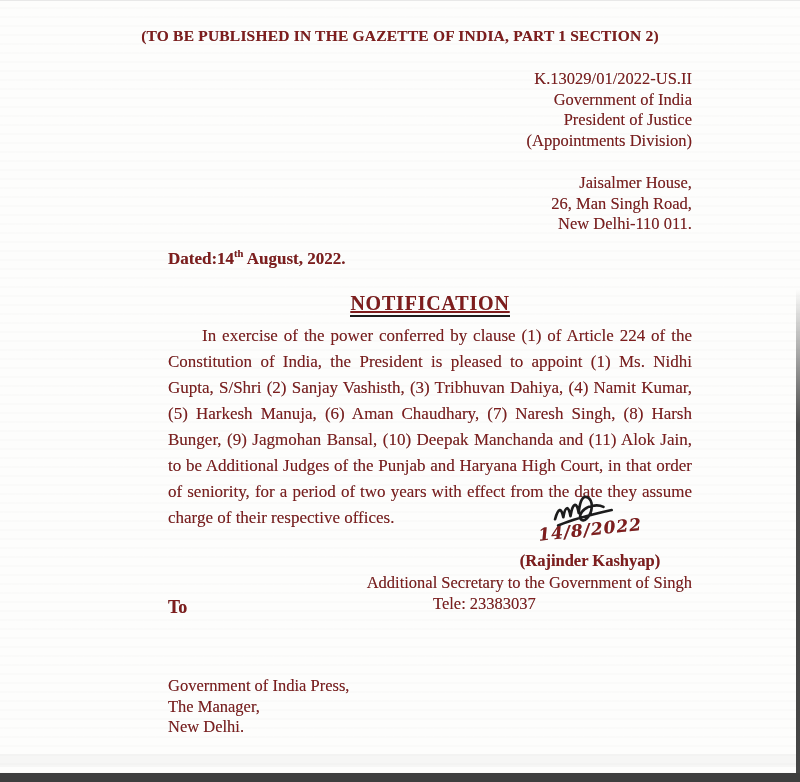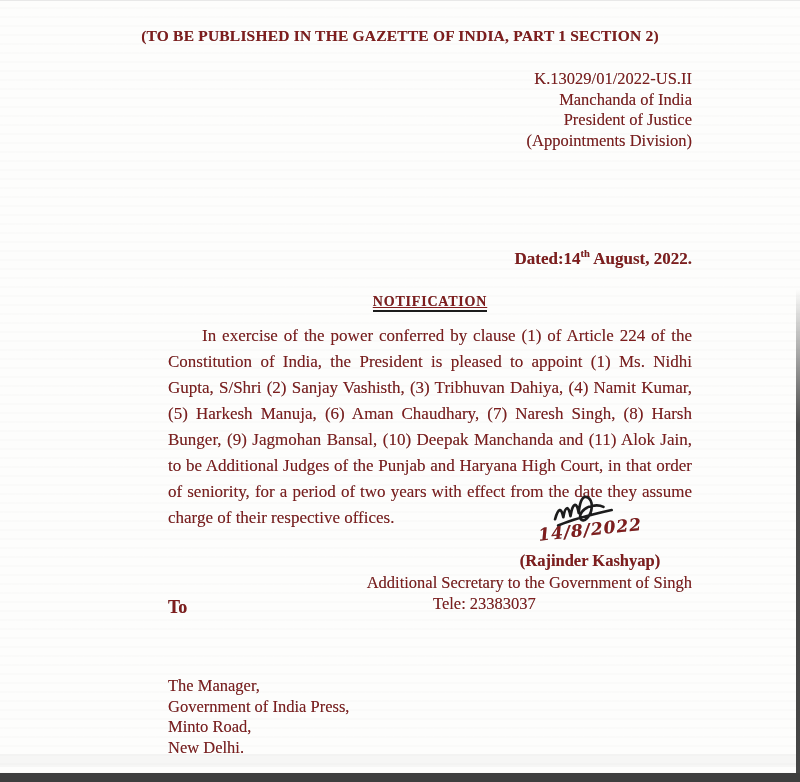--- a/index.html
+++ b/index.html
@@ -31,29 +31,29 @@
   .ref-block {
     position: absolute; top: 68px; left: 168px; width: 524px;
     text-align: right; font-size: 16.5px; line-height: 20.5px;
   }
   .address-block {
     position: absolute; top: 172px; left: 168px; width: 524px;
     text-align: right; font-size: 16.5px; line-height: 20.5px;
   }
   .date-line {
     position: absolute; top: 247px; left: 168px; width: 524px;
-    text-align: right; font-weight: bold; font-size: 17px;
+    font-weight: bold; font-size: 17px;
   }
   .date-line .sup { vertical-align: super; font-size: 0.62em; }
   .title-row {
     position: absolute; top: 291px; left: 168px; width: 524px;
     text-align: center;
   }
   .title-row span {
-    font-weight: bold; font-size: 14px; letter-spacing: 0.8px;
+    font-weight: bold; font-size: 20px; letter-spacing: 0.8px;
     border-bottom: 2.5px solid #1c1c1c; padding-bottom: 1px;
     text-decoration: underline;
   }
   .body-par {
     position: absolute; top: 322px; left: 168px; width: 524px;
     font-size: 17px; line-height: 26px; text-align: justify;
     text-indent: 34px;
   }
   .sig-scribble {
     position: absolute; left: 552px; top: 490px; width: 72px; height: 38px;
@@ -99,25 +99,30 @@
 </style>
 </head>
 <body>
 
 <div class="page">
 
   <div class="gazette-header">(TO BE PUBLISHED IN THE GAZETTE OF INDIA, PART 1 SECTION 2)</div>
 
   <div class="ref-block">
     <div>K.13029/01/2022-US.II</div>
-    <div>Manchanda of India</div>
+    <div>Government of India</div>
     <div>President of Justice</div>
     <div>(Appointments Division)</div>
   </div>
 
+  <div class="address-block">
+    <div>Jaisalmer House,</div>
+    <div>26, Man Singh Road,</div>
+    <div>New Delhi-110 011.</div>
+  </div>
 
   <div class="date-line"><span>Dated:14</span><span class="sup">th</span><span> August, 2022.</span></div>
 
   <div class="title-row">
     <span>NOTIFICATION</span>
   </div>
 
   <div class="body-par">In exercise of the power conferred by clause (1) of Article 224 of the Constitution of India, the President is pleased to appoint (1) Ms. Nidhi Gupta, S/Shri (2) Sanjay Vashisth, (3) Tribhuvan Dahiya, (4) Namit Kumar, (5) Harkesh Manuja, (6) Aman Chaudhary, (7) Naresh Singh, (8) Harsh Bunger, (9) Jagmohan Bansal, (10) Deepak Manchanda and (11) Alok Jain, to be Additional Judges of the Punjab and Haryana High Court, in that order of seniority, for a period of two years with effect from the date they assume charge of their respective offices.</div>
 
   <svg class="sig-scribble" viewBox="0 0 70 36">
@@ -130,23 +135,22 @@
 
   <div class="sig-name">(Rajinder Kashyap)</div>
 
   <div class="sig-designation">Additional Secretary to the Government of Singh</div>
 
   <div class="sig-phone">Tele: 23383037</div>
 
   <div class="recipient-salutation">To</div>
 
   <div class="recipient-block">
+    <div>Government of India Press,</div>
     <div>The Manager,</div>
-    <div>Government of India Press,</div>
-    <div>Minto Road,</div>
     <div>New Delhi.</div>
   </div>
 
   <div class="smudge-row"></div>
   <div class="scan-right-strip"></div>
   <div class="scan-bottom-bar"></div>
 
 </div>
 
 </body></html>

